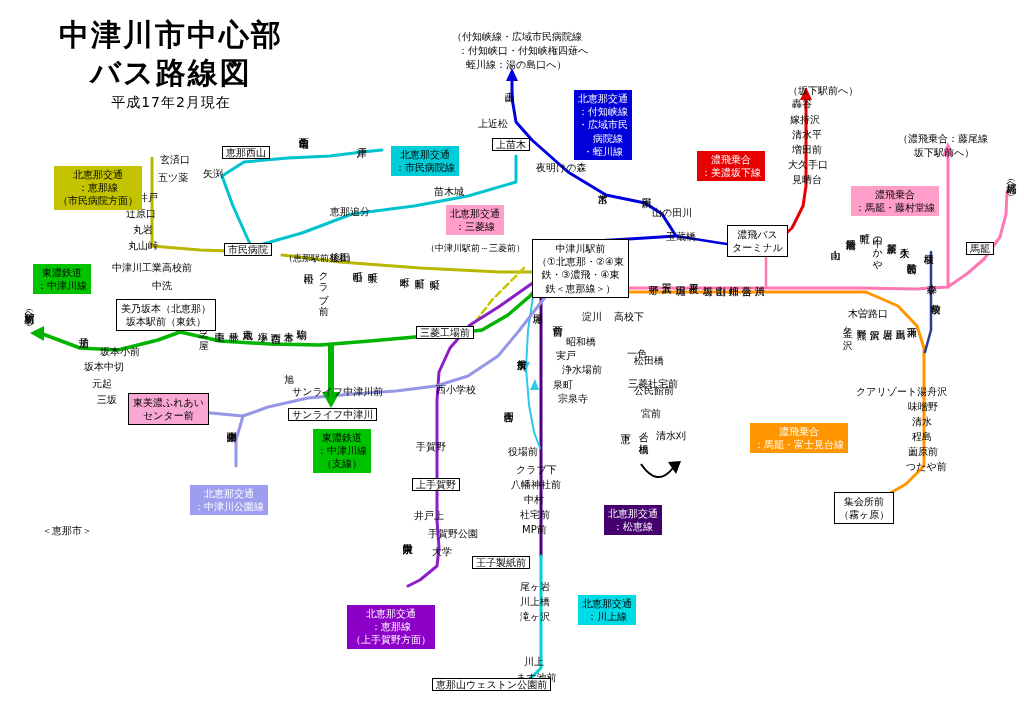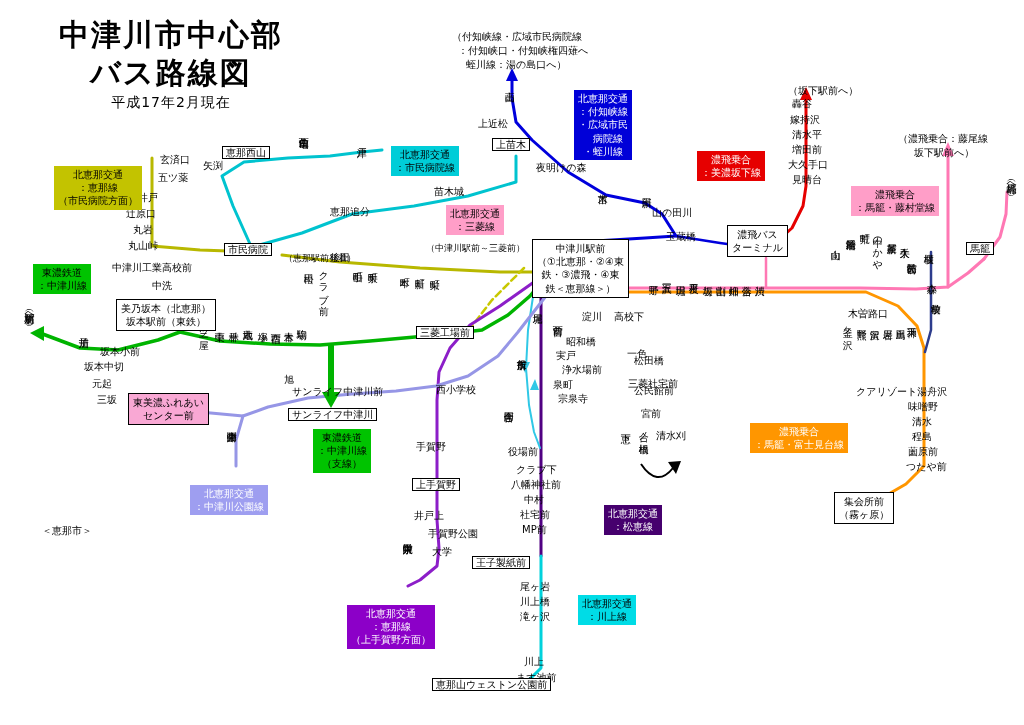--- a/index.html
+++ b/index.html
@@ -78,21 +78,21 @@
       <div class="station" style="left: 792px; top: 129px;">清水平</div>
       <div class="station" style="left: 792px; top: 144px;">増田前</div>
       <div class="station" style="left: 788px; top: 159px;">大久手口</div>
       <div class="station" style="left: 792px; top: 174px;">見晴台</div>
       <div class="station" style="left: 160px; top: 154px;">玄済口</div>
       <div class="station" style="left: 158px; top: 172px;">五ツ薬</div>
       <div class="station" style="left: 128px; top: 192px;">岩井戸</div>
       <div class="station" style="left: 126px; top: 208px;">辻原口</div>
       <div class="station" style="left: 133px; top: 224px;">丸岩</div>
       <div class="station" style="left: 128px; top: 240px;">丸山峠</div>
-      <div class="station" style="left: 203px; top: 160px;">矢渕</div>
+      <div class="station" style="left: 203px; top: 168px;">矢渕</div>
       <div class="station b" style="left: 222px; top: 146px;">恵那西山</div>
       <div class="station v" style="left: 298px; top: 130px;">西山住宅前</div>
       <div class="station v" style="left: 356px; top: 140px;">津戸</div>
       <div class="station" style="left: 330px; top: 206px;">恵那追分</div>
       <div class="station b" style="left: 224px; top: 243px;">市民病院</div>
       <div class="station" style="left: 112px; top: 262px;">中津川工業高校前</div>
       <div class="station" style="left: 152px; top: 280px;">中洗</div>
       <div class="station v" style="left: 78px; top: 330px;">茄子川</div>
       <div class="station" style="left: 100px; top: 346px;">坂本小前</div>
       <div class="station" style="left: 84px; top: 361px;">坂本中切</div>

